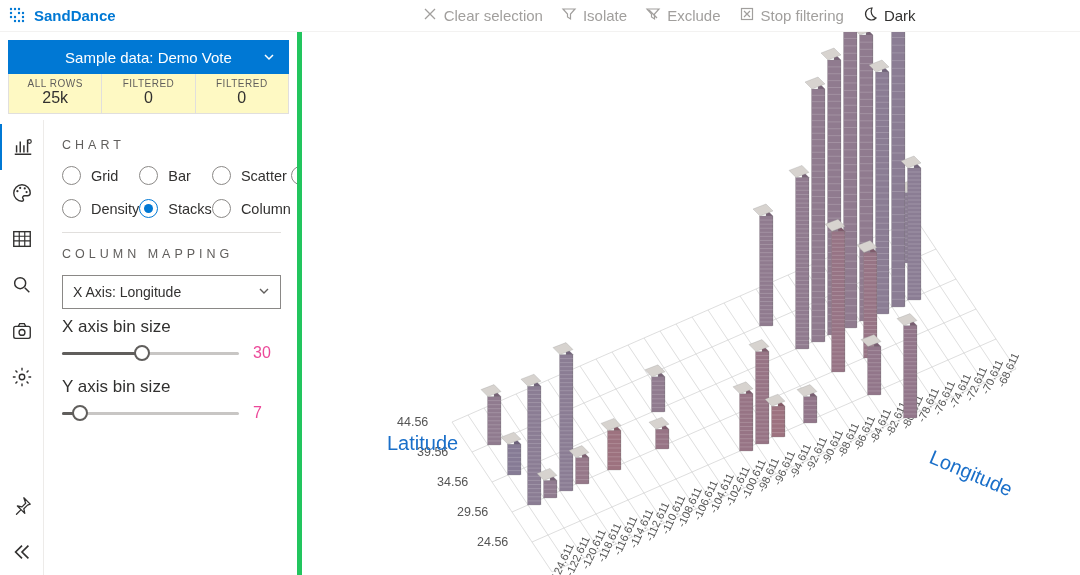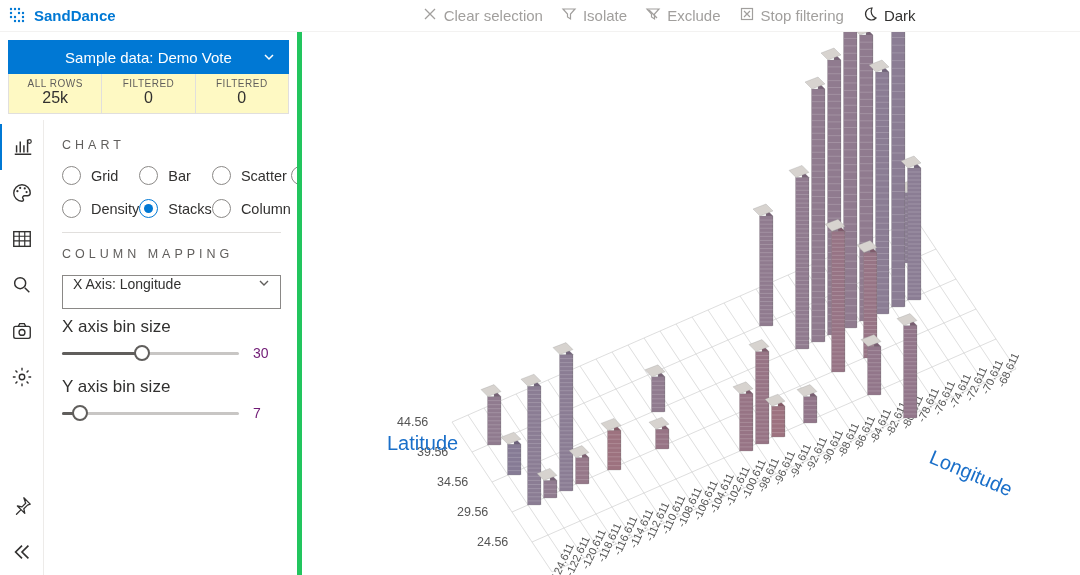--- a/index.html
+++ b/index.html
@@ -32,29 +32,29 @@
   .panel::-webkit-scrollbar { width: 8px; }
   .panel::-webkit-scrollbar-thumb { background: #c8c6c4; }
   .section-title { font-size: 12.5px; letter-spacing: 4px; color: #605e5c; margin: 4px 0 14px 0; }
   .divider { border: none; border-top: 1px solid #e1dfdd; margin: 14px 0; }
   .radio-grid { display: grid; grid-template-columns: 1fr 1fr 1fr 1fr; gap: 14px 0; margin-bottom: 4px; }
   .radio-item { display: flex; align-items: center; gap: 10px; cursor: pointer; font-size: 14.5px; color: #323130; }
   .radio-circle { width: 19px; height: 19px; border: 1.5px solid #8a8886; border-radius: 50%; display: flex; align-items: center; justify-content: center; }
   .radio-item.checked .radio-circle { border-color: #0078d4; }
   .radio-dot { width: 9px; height: 9px; border-radius: 50%; background: #0078d4; display: none; }
   .radio-item.checked .radio-dot { display: block; }
-  .dropdown { height: 34px; border: 1px solid #8a8886; display: flex; align-items: flex-start; justify-content: space-between; padding: 0 10px; background: #fff; cursor: pointer; margin-bottom: 8px; color: #323130; }
+  .dropdown { height: 34px; border: 1px solid #8a8886; display: flex; align-items: center; justify-content: space-between; padding: 16px 10px; background: #fff; cursor: pointer; margin-bottom: 8px; color: #323130; }
   .dropdown .chev { color: #605e5c; }
   .field-label { font-size: 17px; color: #323130; margin-bottom: 6px; }
   .slider-row { display: flex; align-items: center; gap: 14px; margin-bottom: 14px; }
   .slider { flex: 1; position: relative; height: 20px; }
   .slider-track { position: absolute; top: 9px; left: 0; width: 100%; height: 3px; background: #c8c6c4; border-radius: 2px; }
   .slider-fill { position: absolute; top: 9px; left: 0; height: 3px; background: #605e5c; border-radius: 2px; }
   .slider-thumb { position: absolute; top: 2px; width: 16px; height: 16px; border-radius: 50%; border: 2px solid #605e5c; background: #fff; transform: translateX(-50%); }
-  .slider-val { width: 28px; text-align: left; font-size: 14px; color: #701a75; }
+  .slider-val { width: 28px; text-align: left; font-size: 16px; color: #ec4899; }
   .viz { flex: 1; position: relative; background: #fff; }
   .viz svg { position: absolute; top: 0; left: 0; }
   .axis-label { position: absolute; font-size: 20px; color: #1a6fc9; }
   .tick { font-size: 12.5px; fill: #555; }
   .tick-x { font-size: 11px; fill: #555; }
   .chev svg { width: 12px; height: 12px; }
 </style>
 </head>
 <body>
 

